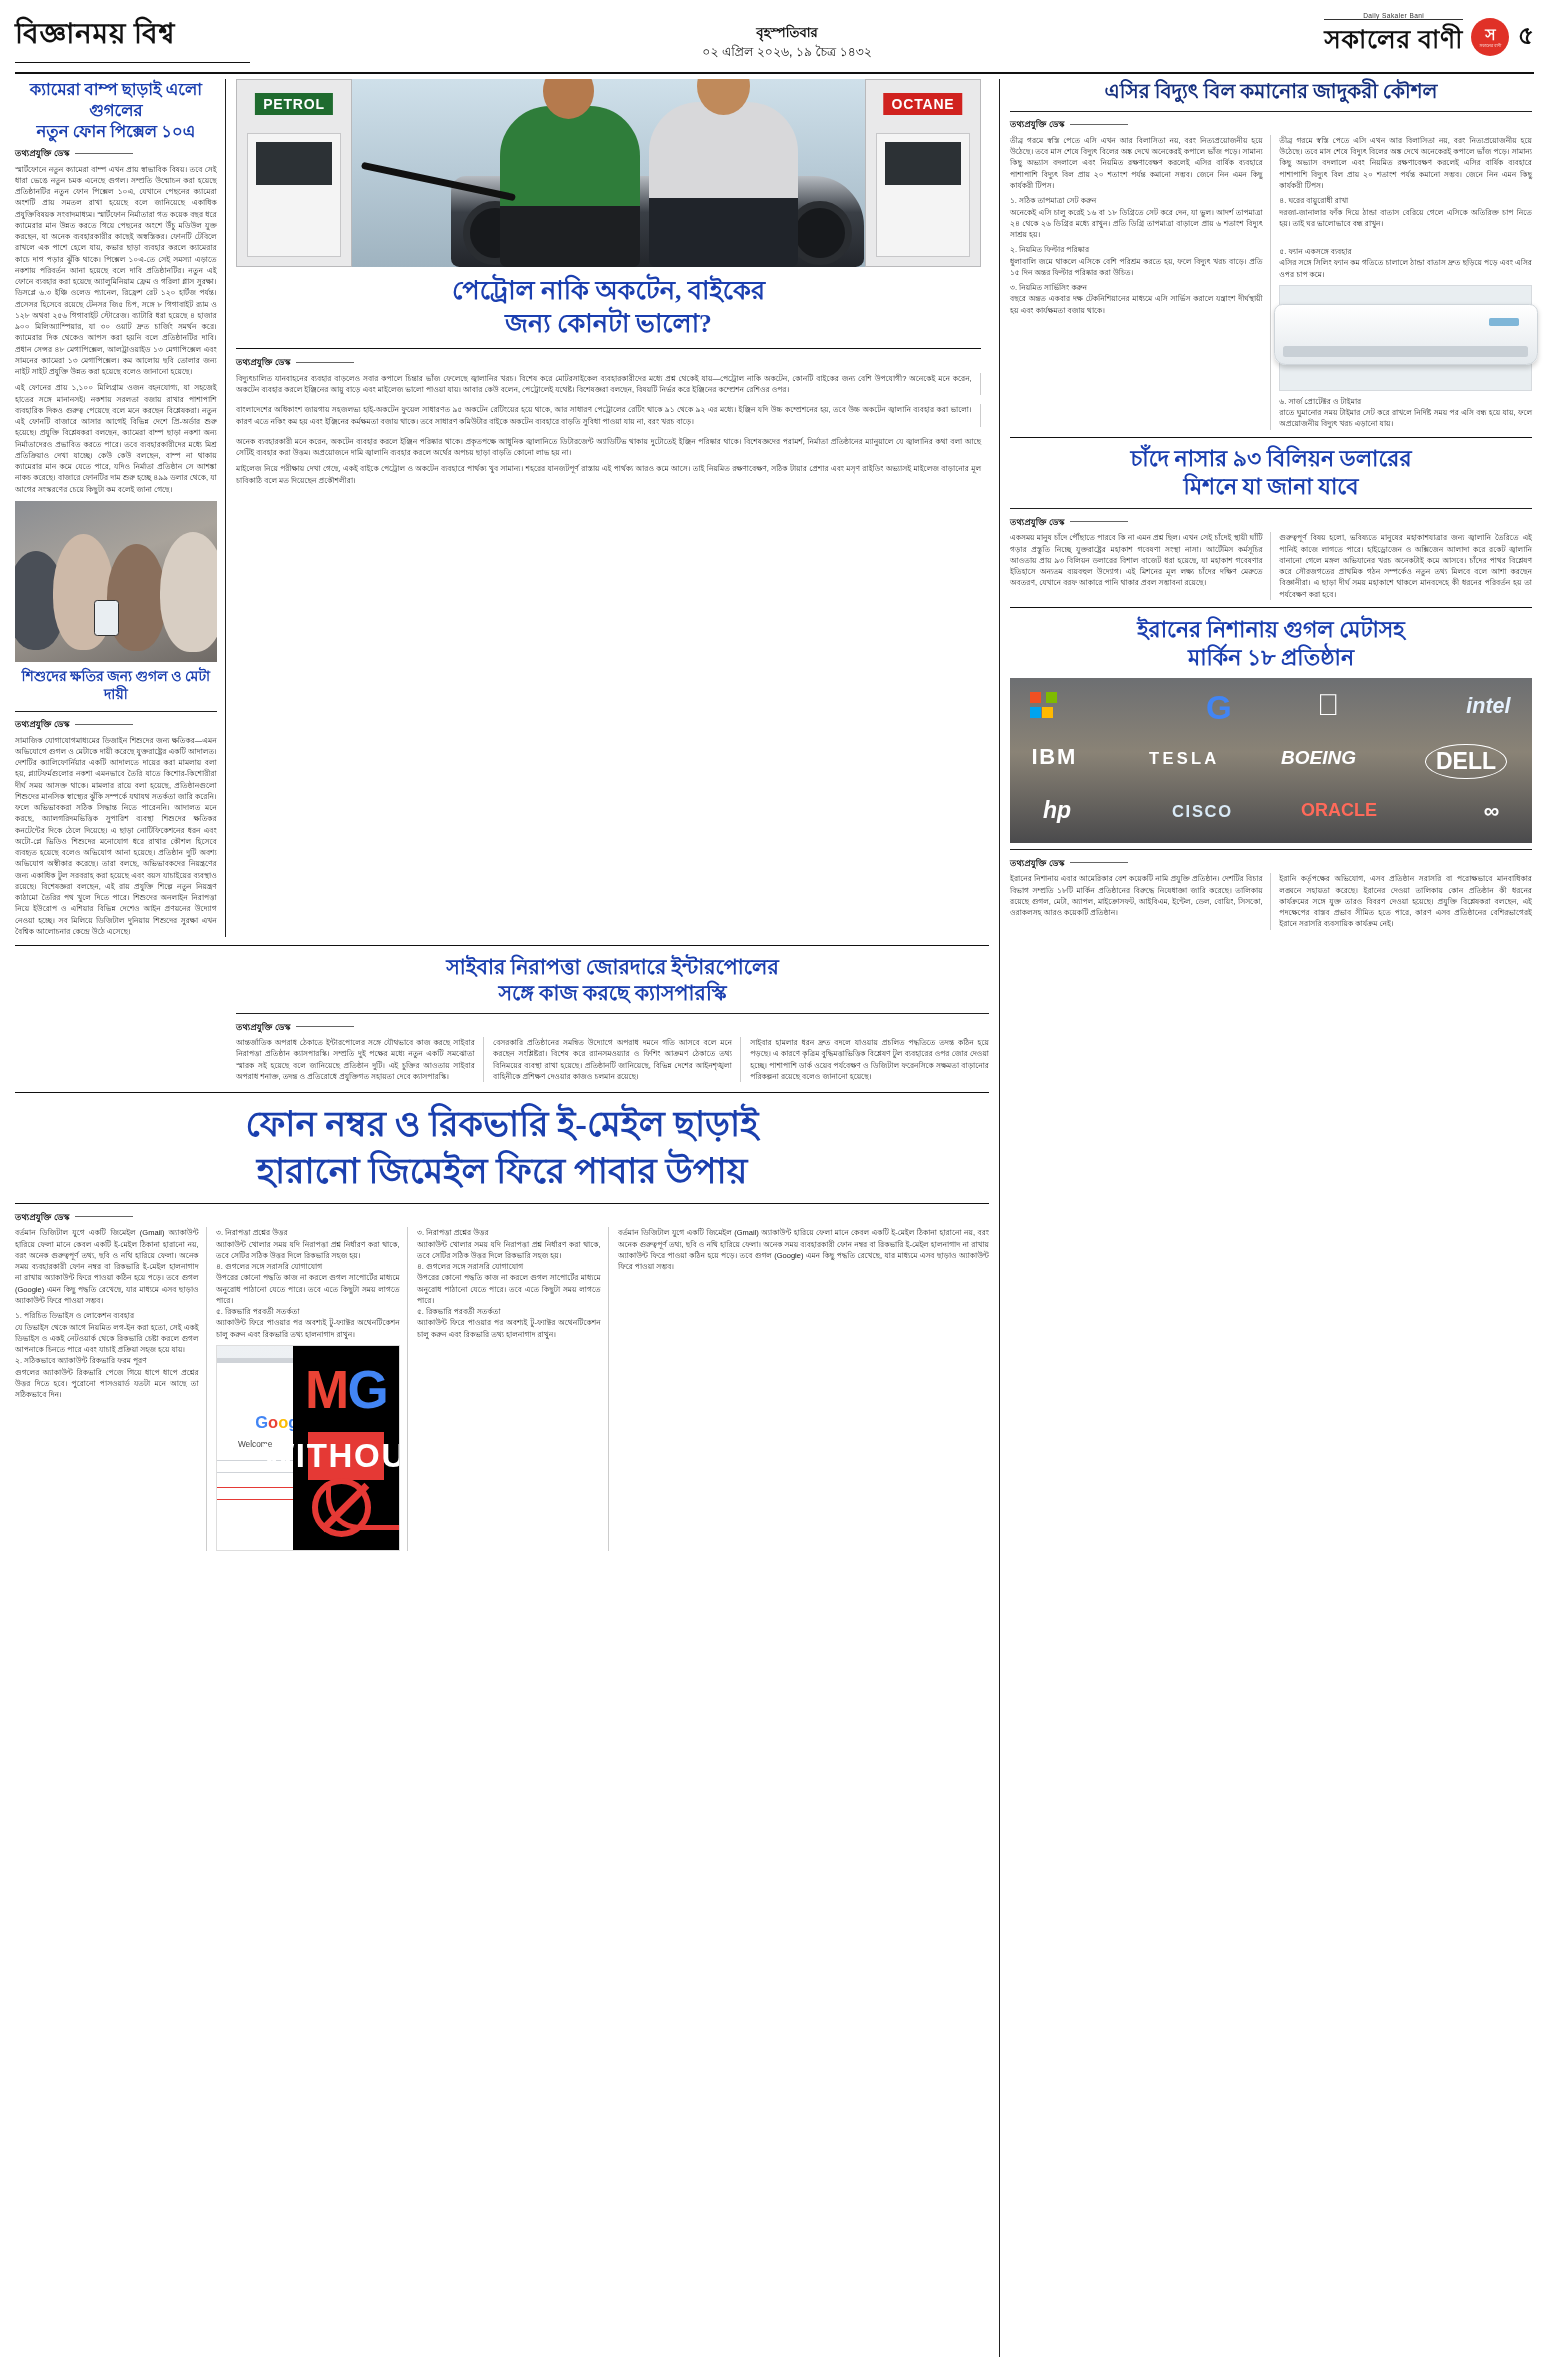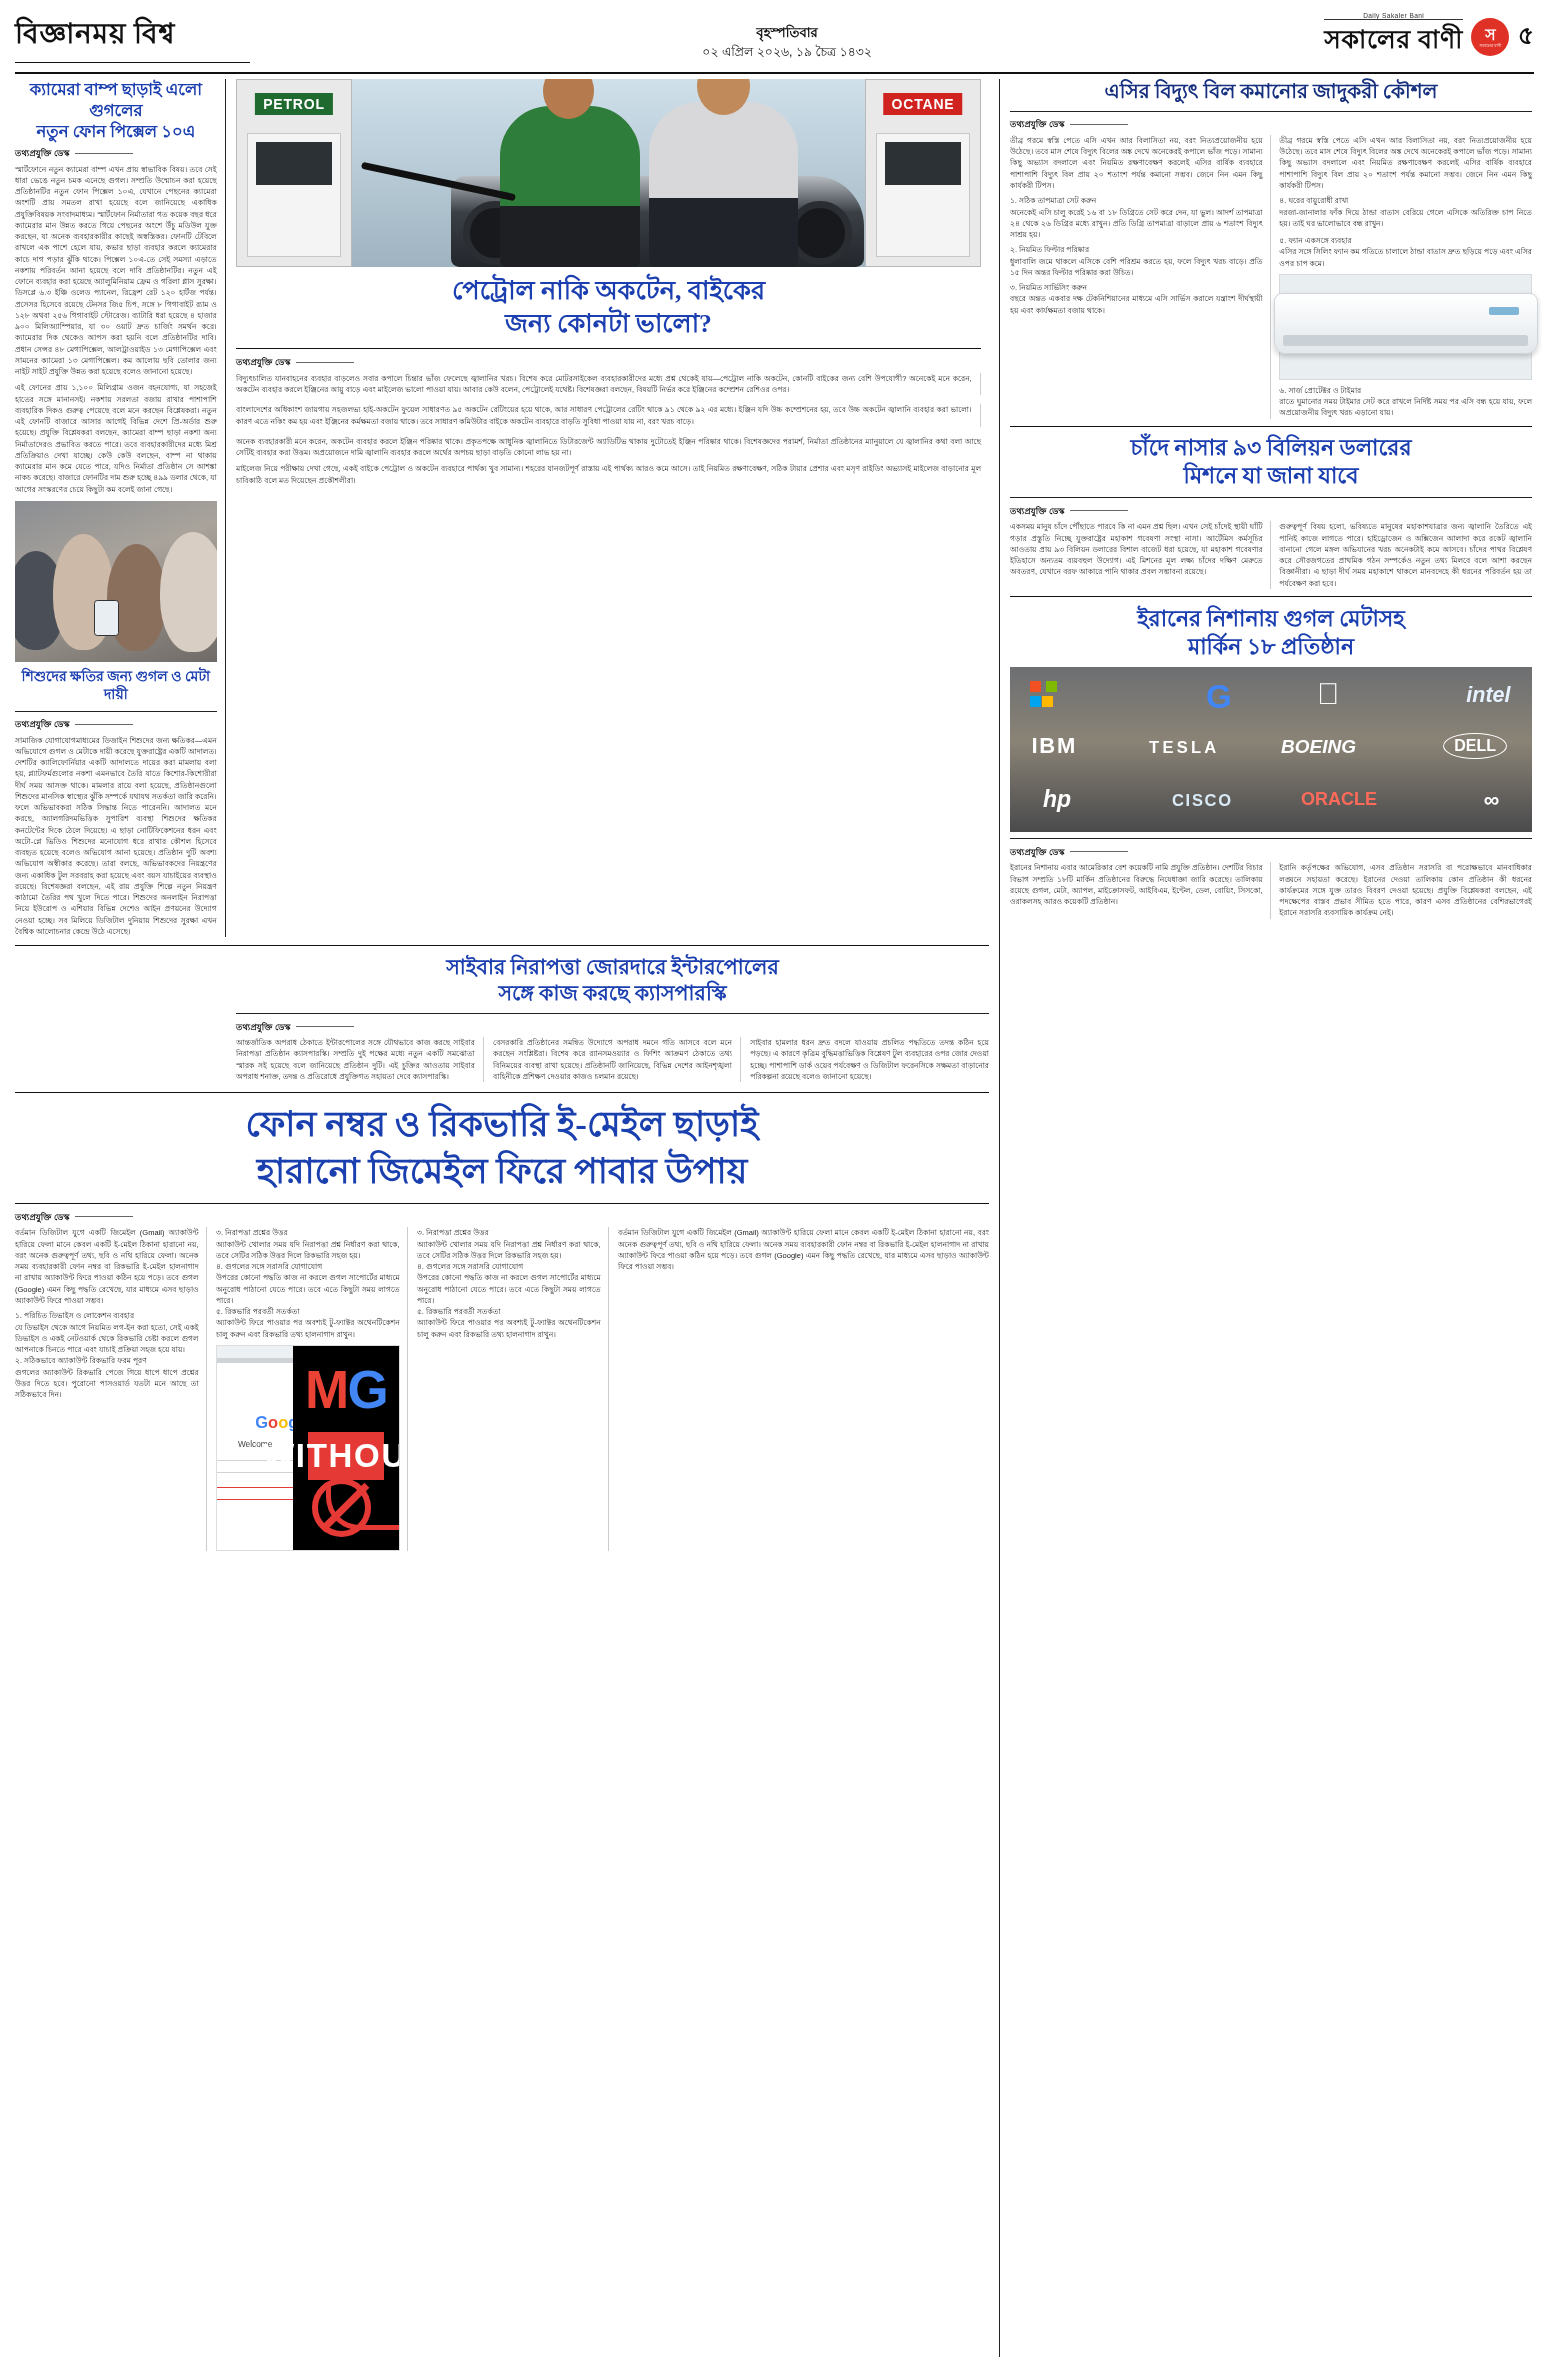--- a/index.html
+++ b/index.html
@@ -328,21 +328,21 @@
 অনেকেই এসি চালু করেই ১৬ বা ১৮ ডিগ্রিতে সেট করে দেন, যা ভুল। আদর্শ তাপমাত্রা ২৪ থেকে ২৬ ডিগ্রির মধ্যে রাখুন। প্রতি ডিগ্রি তাপমাত্রা বাড়ালে প্রায় ৬ শতাংশ বিদ্যুৎ সাশ্রয় হয়।</div>
             <div class="txt" style="white-space:pre-line; margin-top:4.1px;">২. নিয়মিত ফিল্টার পরিষ্কার
 ধুলাবালি জমে থাকলে এসিকে বেশি পরিশ্রম করতে হয়, ফলে বিদ্যুৎ খরচ বাড়ে। প্রতি ১৫ দিন অন্তর ফিল্টার পরিষ্কার করা উচিত।</div>
             <div class="txt" style="white-space:pre-line; margin-top:4.1px;">৩. নিয়মিত সার্ভিসিং করুন
 বছরে অন্তত একবার দক্ষ টেকনিশিয়ানের মাধ্যমে এসি সার্ভিস করালে যন্ত্রাংশ দীর্ঘস্থায়ী হয় এবং কার্যক্ষমতা বজায় থাকে।</div>
           </div>
           <div style="flex:1;">
             <div class="txt">তীব্র গরমে স্বস্তি পেতে এসি এখন আর বিলাসিতা নয়, বরং নিত্যপ্রয়োজনীয় হয়ে উঠেছে। তবে মাস শেষে বিদ্যুৎ বিলের অঙ্ক দেখে অনেকেরই কপালে ভাঁজ পড়ে। সামান্য কিছু অভ্যাস বদলালে এবং নিয়মিত রক্ষণাবেক্ষণ করলেই এসির বার্ষিক ব্যবহারে পাশাপাশি বিদ্যুৎ বিল প্রায় ২০ শতাংশ পর্যন্ত কমানো সম্ভব। জেনে নিন এমন কিছু কার্যকরী টিপস।</div>
             <div class="txt" style="white-space:pre-line; margin-top:4.1px;">৪. ঘরের বায়ুরোধী রাখা
 দরজা-জানালার ফাঁক দিয়ে ঠান্ডা বাতাস বেরিয়ে গেলে এসিকে অতিরিক্ত চাপ নিতে হয়। তাই ঘর ভালোভাবে বন্ধ রাখুন।</div>
-            <div class="txt" style="white-space:pre-line; margin-top:6px;">৫. ফ্যান একসঙ্গে ব্যবহার
+            <div class="txt" style="white-space:pre-line; margin-top:17px;">৫. ফ্যান একসঙ্গে ব্যবহার
 এসির সঙ্গে সিলিং ফ্যান কম গতিতে চালালে ঠান্ডা বাতাস দ্রুত ছড়িয়ে পড়ে এবং এসির ওপর চাপ কমে।</div>
             <div class="ac-photo" style="margin-top:5px;">
               <div class="ac-unit">
                 <div class="led"></div>
                   <div class="vent"></div>
               </div>
             </div>
             <div class="txt" style="white-space:pre-line; margin-top:5px;">৬. সার্জ প্রোটেক্টর ও টাইমার
 রাতে ঘুমানোর সময় টাইমার সেট করে রাখলে নির্দিষ্ট সময় পর এসি বন্ধ হয়ে যায়, ফলে অপ্রয়োজনীয় বিদ্যুৎ খরচ এড়ানো যায়।</div>
           </div>
@@ -376,21 +376,21 @@
             <div><div class="ms-sq" style="background:#00a4ef;position:relative;display:inline-block"></div><div class="ms-sq" style="background:#ffb900;position:relative;display:inline-block;margin-left:1.7px"></div></div>
           </div>
           <div class="lg" style="left:196px; top:11.6px; font-size:33px;">
             <span style="color:#4285f4">G</span>
           </div>
           <div class="lg" style="left:307px; top:10px; font-size:30px;"></div>
           <div class="lg" style="right:21.5px; top:16.5px; font-size:21.5px; font-style:italic; color:#e6f2ff;">intel</div>
           <div class="lg" style="left:21.5px; top:66px; font-size:22px; letter-spacing:1.7px;">IBM</div>
           <div class="lg" style="left:139px; top:71px; font-size:16.5px; letter-spacing:3.3px;">TESLA</div>
           <div class="lg" style="left:271px; top:69px; font-size:19px; font-style:italic;">BOEING</div>
-          <div class="lg" style="right:25px; top:66px; font-size:16px; border:1.7px solid #fff; border-radius:50%; padding:3.3px 10px;text-align:center;">DELL</div>
+          <div class="lg" style="right:25px; top:66px; font-size:23px; border:1.7px solid #fff; border-radius:50%; padding:3.3px 10px;text-align:center;">DELL</div>
           <div class="lg" style="left:33px; top:119px; font-size:23px; font-style:italic;">hp</div>
           <div class="lg" style="left:162px; top:124px; font-size:16.5px; letter-spacing:1.7px; color:#d9eaf7;">CISCO</div>
           <div class="lg" style="left:291px; top:122px; font-size:18px; color:#ff6a5a;">ORACLE</div>
           <div class="lg" style="right:33px; top:121px; font-size:21.5px;">∞</div>
         </div>
 
         <div class="rule"></div>
         <div class="byline">তথ্যপ্রযুক্তি ডেস্ক</div>
         <div style="display:flex; gap:8.3px;">
           <div class="txt" style="flex:1; border-right:0.8px solid #ccc; padding-right:7.4px;">ইরানের নিশানায় এবার আমেরিকার বেশ কয়েকটি নামি প্রযুক্তি প্রতিষ্ঠান। দেশটির বিচার বিভাগ সম্প্রতি ১৮টি মার্কিন প্রতিষ্ঠানের বিরুদ্ধে নিষেধাজ্ঞা জারি করেছে। তালিকায় রয়েছে গুগল, মেটা, অ্যাপল, মাইক্রোসফট, আইবিএম, ইন্টেল, ডেল, বোয়িং, সিসকো, ওরাকলসহ আরও কয়েকটি প্রতিষ্ঠান।</div>

